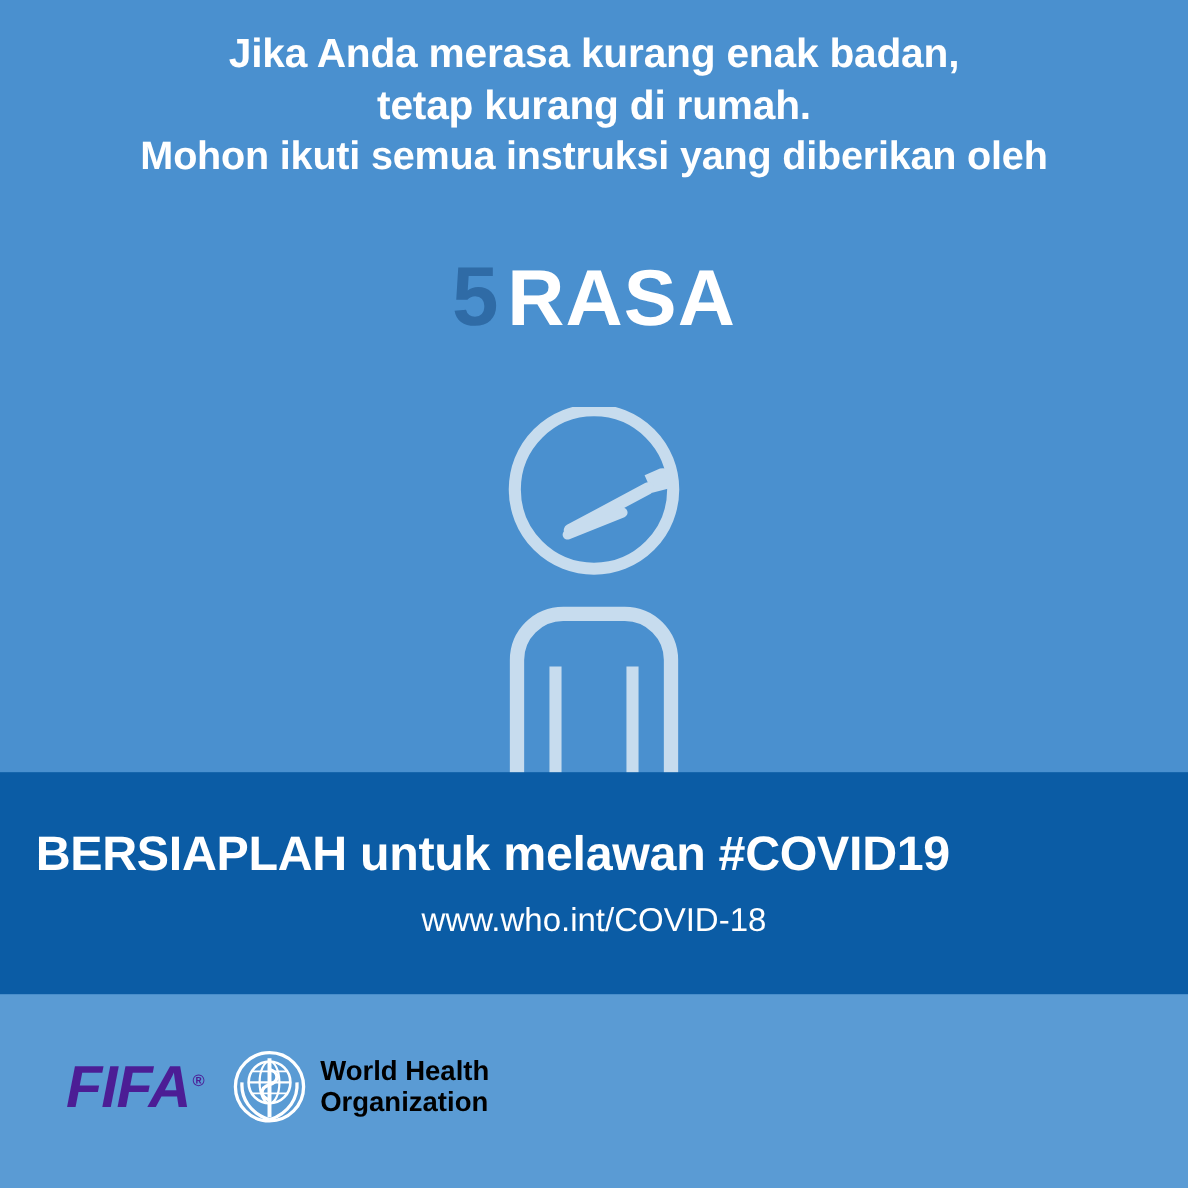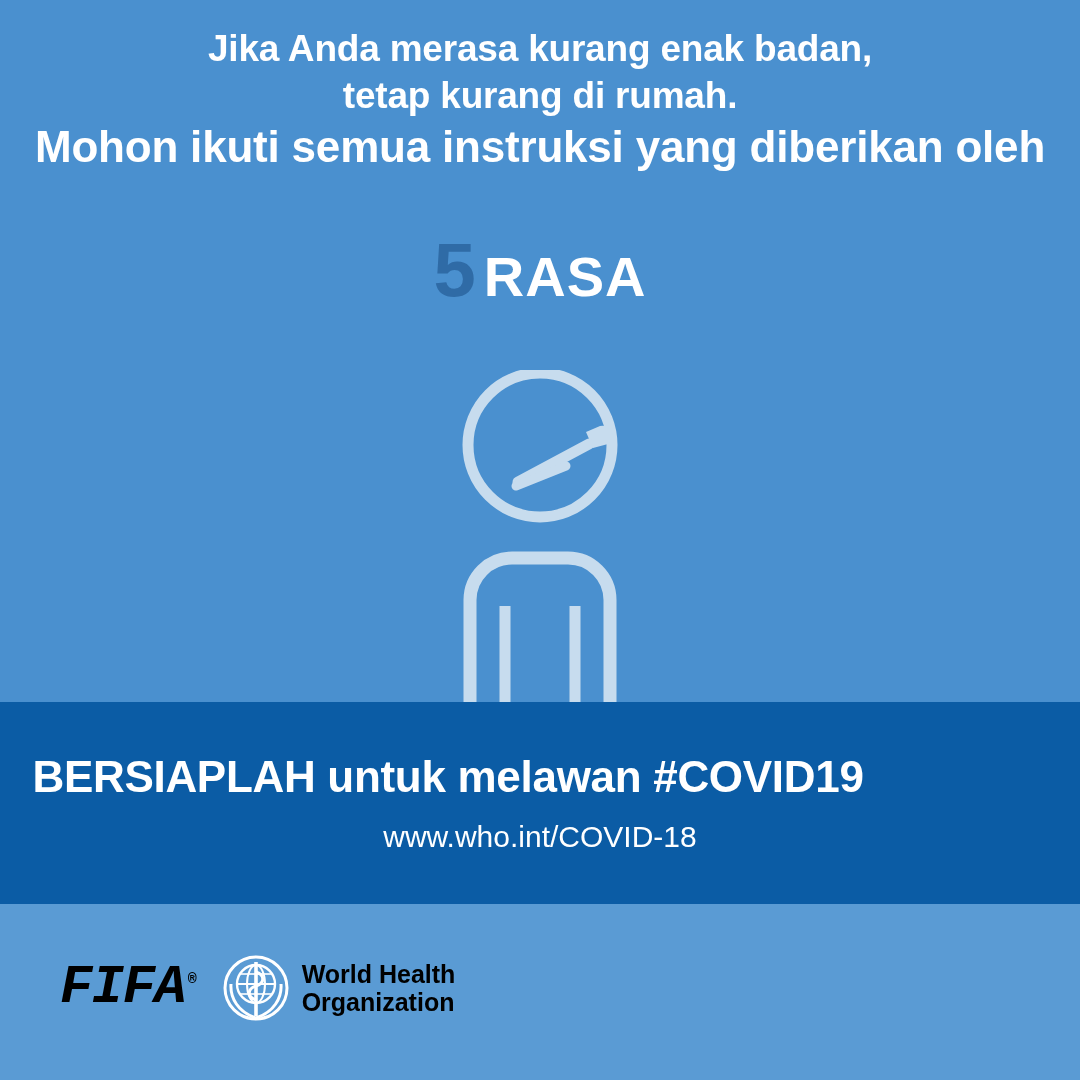--- a/index.html
+++ b/index.html
@@ -25,40 +25,40 @@
     text-align: center;
     color: #ffffff;
     font-size: 37px;
     font-weight: bold;
     line-height: 1.26;
     letter-spacing: -0.2px;
     padding: 0 24px;
     box-sizing: border-box;
   }
   .headline .ln { display: block; white-space: nowrap; }
-  .headline .ln3 { font-size: 44px; }
+  .headline .ln3 { font-size: 36px; }
 
   
   .rasa {
     position: absolute;
     top: 232px;
     left: 0;
     width: 1080px;
     text-align: center;
     line-height: 1;
   }
   .rasa .num {
     color: #2f6ba6;
     font-size: 76px;
     font-weight: bold;
     vertical-align: baseline;
   }
   .rasa .word {
     color: #ffffff;
-    font-size: 56px;
+    font-size: 72px;
     font-weight: bold;
     letter-spacing: 1px;
     margin-left: 8px;
   }
 
   
   .illustration {
     position: absolute;
     top: 370px;
     left: 0;
@@ -111,28 +111,27 @@
   }
   .logos {
     position: absolute;
     left: 60px;
     top: 50px;
     display: flex;
     align-items: center;
     gap: 26px;
   }
   .fifa {
-    color: #000000;
+    color: #4c1d95;
     font-size: 54px;
     font-weight: bold;
     letter-spacing: -1px;
     font-style: italic;
     position: relative;
     line-height: 1;
-    font-family: Liberation Mono, monospace;
   }
   .fifa .reg {
     font-size: 15px;
     vertical-align: super;
     font-style: normal;
     font-weight: bold;
     margin-left: 2px;
   }
   .who-logo {
     display: flex;

